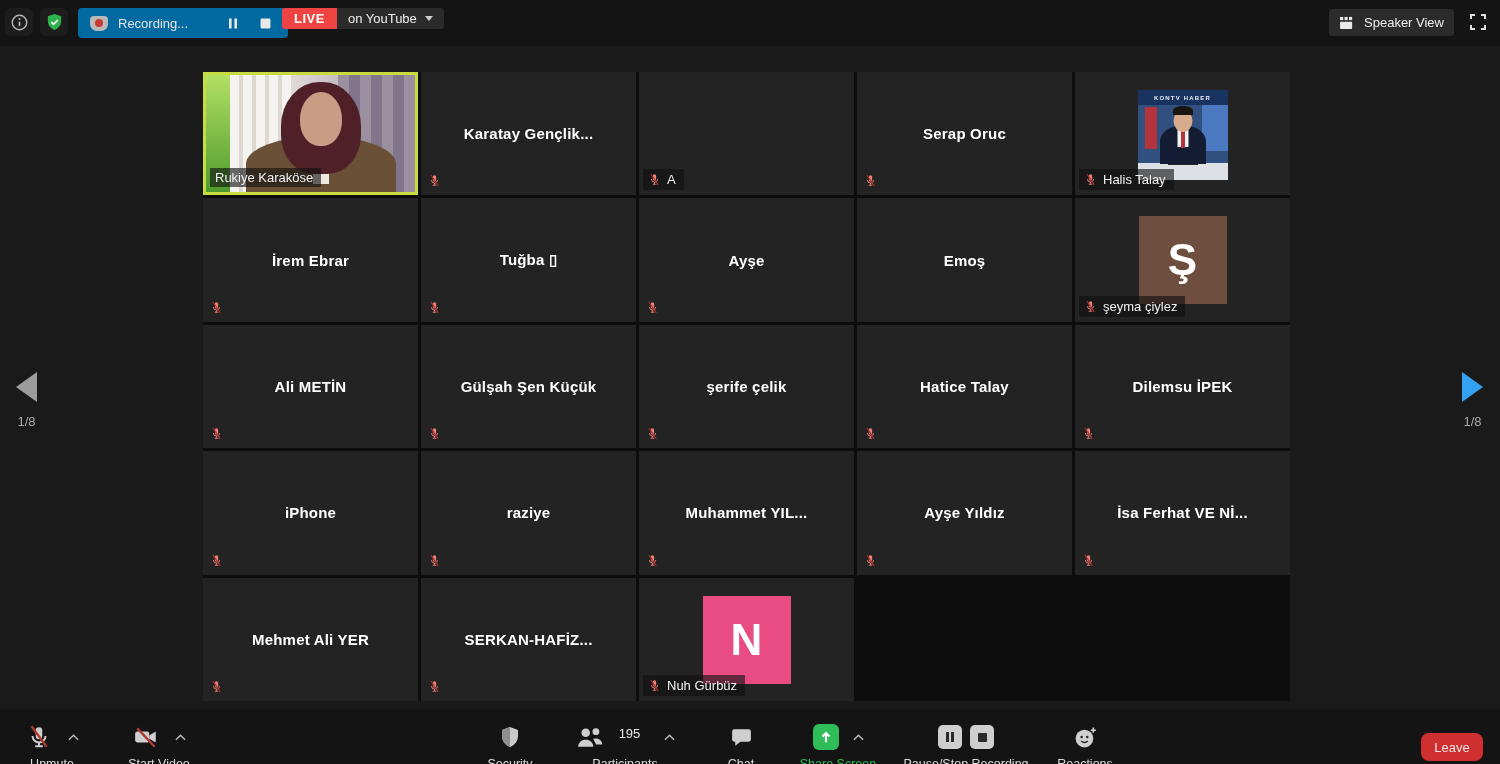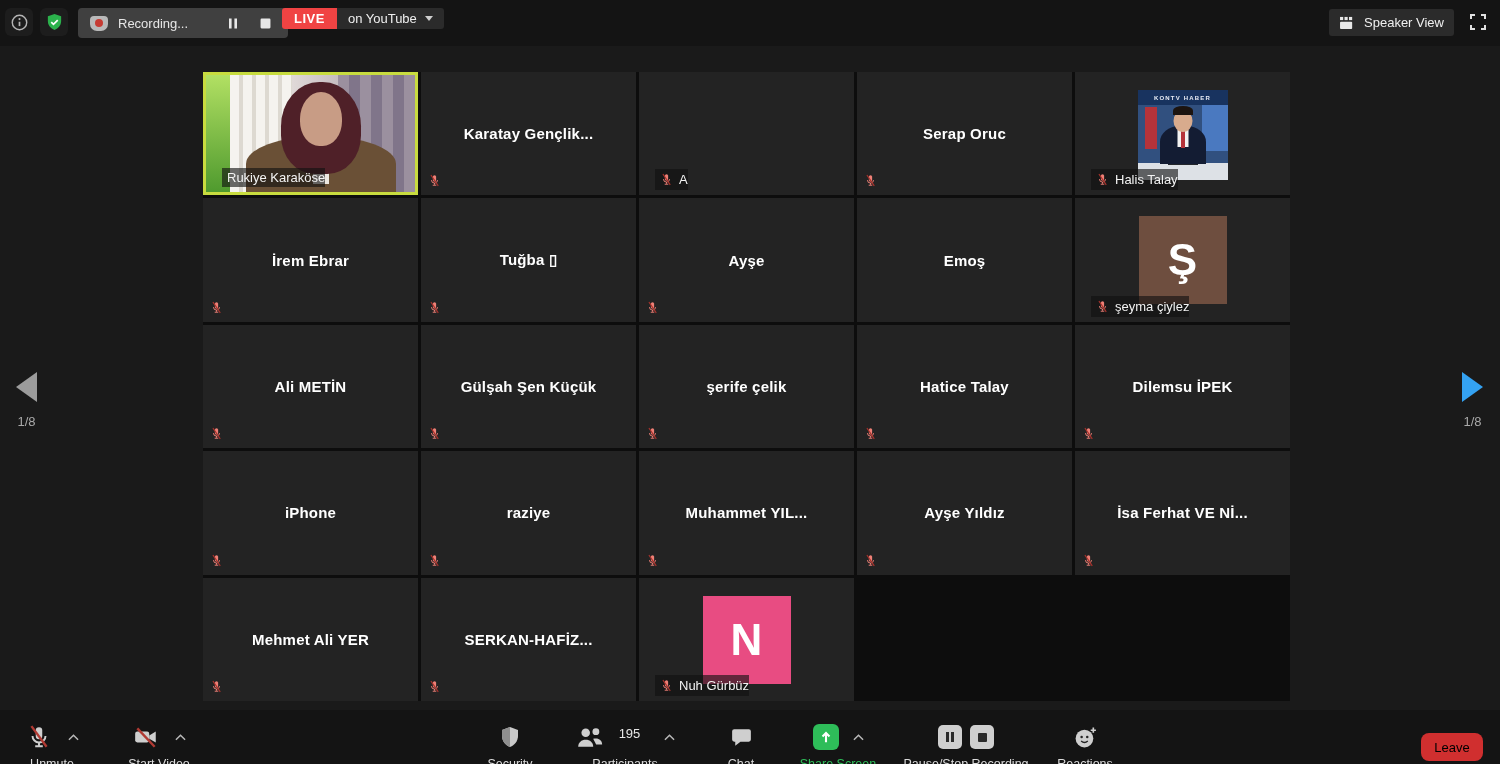--- a/index.html
+++ b/index.html
@@ -7,21 +7,21 @@
     width:1500px;height:764px;position:relative;overflow:hidden;
     background:#1a1a1a;color:#fff;
     font-family:"Liberation Sans",sans-serif;
     -webkit-font-smoothing:antialiased;
   }
   
   .topbar{position:absolute;left:0;top:0;right:0;height:46px;background:#141414}
   .tb-sq{position:absolute;top:8px;width:28px;height:28px;background:#1d1d1d;border-radius:6px;
          display:flex;align-items:center;justify-content:center;cursor:pointer}
   .tb-info{left:5px}.tb-shield{left:40px}
-  .rec-pill{position:absolute;left:78px;top:8px;height:30px;background:#404040;border-radius:4px;
+  .rec-pill{position:absolute;left:78px;top:8px;height:30px;background:#0369a1;border-radius:4px;
             display:flex;align-items:center;padding:0 12px;gap:10px}
   .recdot-wrap{width:18px;height:15px;background:#b9b9b9;border-radius:4px 4px 7px 7px;position:relative}
   .recdot{position:absolute;inset:0;margin:auto;width:8px;height:8px;border-radius:50%;background:#c63b33}
   .rec-label{font-size:13px;color:#e6e6e6}
   .rec-btn{display:flex;align-items:center;justify-content:center;width:22px;height:22px;cursor:pointer}
   .rec-gap{width:14px}
   .live-group{position:absolute;left:282px;top:8px;height:21px;display:flex}
   .live{background:#f04343;color:#fff;font-weight:bold;font-size:13px;letter-spacing:.5px;
         display:flex;align-items:center;padding:0 12px;border-radius:3px 0 0 3px}
   .yt{background:#2b2b2b;color:#efefef;font-size:13px;display:flex;align-items:center;gap:8px;
@@ -43,21 +43,21 @@
   .pag-num{font-size:13px;color:#a9a9a9;margin-top:12px}
   
   .grid{position:absolute;left:203px;top:72px;width:1087px;height:629px;background:#0d0d0d;
         display:grid;grid-template-columns:repeat(5,1fr);grid-template-rows:repeat(5,1fr);gap:3px}
   .tile{position:relative;background:#232323;overflow:hidden;cursor:pointer}
   .tile.active{border:3px solid #c8dc3f}
   .cname{position:absolute;inset:0;display:flex;align-items:center;justify-content:center;
          font-weight:bold;font-size:15px;color:#fff;letter-spacing:.2px;text-align:center;padding:0 8px}
   .corner{position:absolute;left:7px;bottom:7px;display:flex;align-items:center;gap:6px;
           font-size:13px;color:#f3f3f3;line-height:1}
-  .corner.chip{background:rgba(16,16,16,.62);padding:3px 0 3px 5px;left:16px;bottom:5px}
+  .corner.chip{background:rgba(16,16,16,.62);padding:3px 8px 3px 5px;left:4px;bottom:5px}
   .mic{display:inline-flex;width:13px;height:15px}
   
   .avatar{width:88px;height:88px;margin:18px auto 0;display:flex;align-items:center;justify-content:center;
           font-size:44px;font-weight:bold;color:#fff}
   .av-brown{background:#6e4e3f}
   .av-pink{background:#e84c82}
   
   .video{position:absolute;inset:0;background:#bfb6ba}
   .video>div{position:absolute}
   .v-green{left:0;top:0;bottom:0;width:24px;background:linear-gradient(180deg,#b2e063,#4f9a2e)}
@@ -98,21 +98,21 @@
   .t-ic{height:30px;display:flex;align-items:center;justify-content:center;gap:16px}
   .t-label{font-size:12.5px;color:#dcdcdc;margin-top:5px;white-space:nowrap}
   .t-label.green{color:#2ebd59}
   .caret{display:inline-flex;width:11px;height:7px}
   .count{font-size:13px;color:#e6e6e6;margin-left:-10px;position:relative;top:-4px}
   .share-ic{width:26px;height:26px;background:#2ebd59;border-radius:6px;display:flex;align-items:center;justify-content:center}
   .recbtn{width:24px;height:24px;background:#cfcfcf;border-radius:5px;display:flex;align-items:center;justify-content:center;gap:2px}
   .pbar{width:3px;height:10px;background:#2a2a2a}
   .ssq{width:9px;height:9px;background:#2a2a2a;border-radius:1px}
   .leave{position:absolute;right:17px;top:23px;width:62px;height:28px;background:#d02f2f;border:none;
-         border-radius:8px;color:#000000;font-size:13px;font-family:inherit;display:flex;align-items:center;
+         border-radius:8px;color:#e5e5e5;font-size:13px;font-family:inherit;display:flex;align-items:center;
          justify-content:center;cursor:pointer}
 </style>
 </head>
 <body>
 
 <div class="topbar">
   <div class="tb-sq tb-info">
     <svg viewBox="0 0 20 20" width="19" height="19">
         <circle cx="10" cy="10" r="7.6" fill="none" stroke="#b5b5b5" stroke-width="1.5"></circle>
         <path d="M10 9.2v4.6" stroke="#b5b5b5" stroke-width="1.8"></path>

